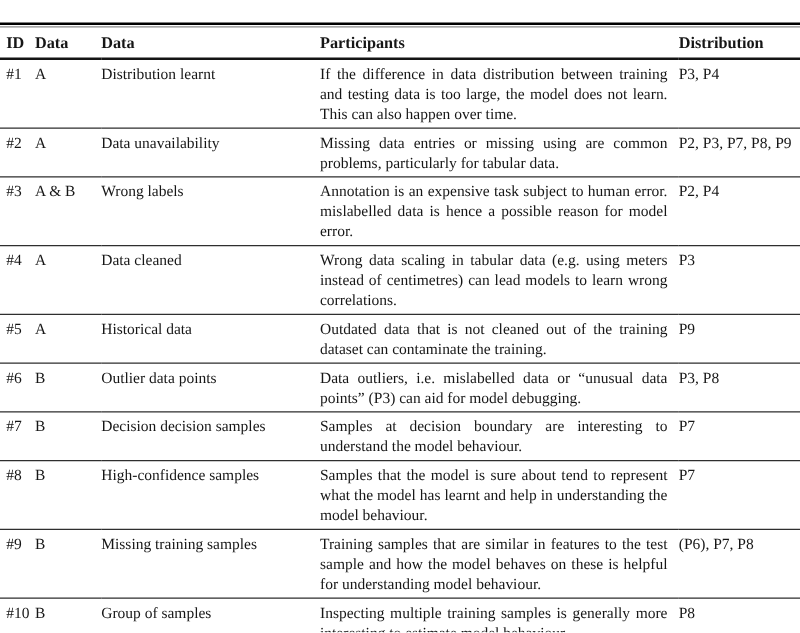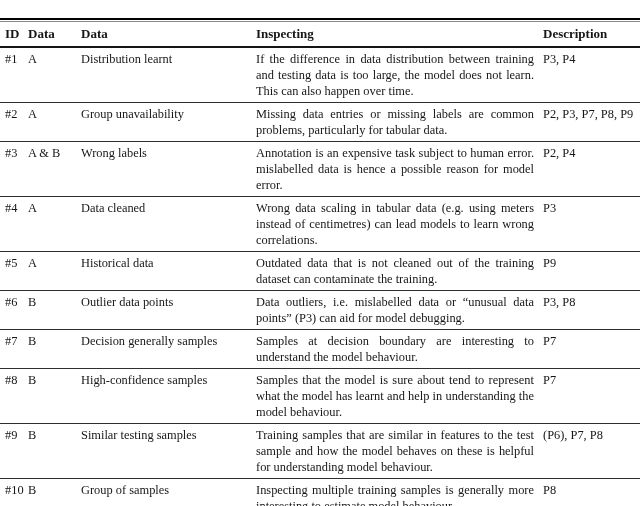--- a/index.html
+++ b/index.html
@@ -81,37 +81,37 @@
         <col class="w-theme">
         <col class="w-code">
         <col class="w-desc">
         <col class="w-part">
     </colgroup>
     <thead>
       <tr>
         <th class="c-id">ID</th>
         <th>Data</th>
         <th>Data</th>
-        <th>Inspecting</th>
-        <th>Description</th>
+        <th>Participants</th>
+        <th>Distribution</th>
       </tr>
     </thead>
     <tbody>
       <tr>
         <td class="c-id">#1</td>
         <td class="c-theme">A</td>
         <td class="c-code">Distribution learnt</td>
         <td class="c-desc">If the difference in data distribution between training and testing data is too large, the model does not learn. This can also happen over time.</td>
         <td class="c-part">P3, P4</td>
       </tr>
       <tr>
         <td class="c-id">#2</td>
         <td class="c-theme">A</td>
-        <td class="c-code">Group unavailability</td>
-        <td class="c-desc">Missing data entries or missing labels are common problems, particularly for tabular data.</td>
+        <td class="c-code">Data unavailability</td>
+        <td class="c-desc">Missing data entries or missing using are common problems, particularly for tabular data.</td>
         <td class="c-part">P2, P3, P7, P8, P9</td>
       </tr>
       <tr>
         <td class="c-id">#3</td>
         <td class="c-theme">A &amp; B</td>
         <td class="c-code">Wrong labels</td>
         <td class="c-desc">Annotation is an expensive task subject to human error. mislabelled data is hence a possible reason for model error.</td>
         <td class="c-part">P2, P4</td>
       </tr>
       <tr>
@@ -131,35 +131,35 @@
       <tr>
         <td class="c-id">#6</td>
         <td class="c-theme">B</td>
         <td class="c-code">Outlier data points</td>
         <td class="c-desc">Data outliers, i.e. mislabelled data or “unusual data points” (P3) can aid for model debugging.</td>
         <td class="c-part">P3, P8</td>
       </tr>
       <tr>
         <td class="c-id">#7</td>
         <td class="c-theme">B</td>
-        <td class="c-code">Decision generally samples</td>
+        <td class="c-code">Decision decision samples</td>
         <td class="c-desc">Samples at decision boundary are interesting to understand the model behaviour.</td>
         <td class="c-part">P7</td>
       </tr>
       <tr>
         <td class="c-id">#8</td>
         <td class="c-theme">B</td>
         <td class="c-code">High-confidence samples</td>
         <td class="c-desc">Samples that the model is sure about tend to represent what the model has learnt and help in understanding the model behaviour.</td>
         <td class="c-part">P7</td>
       </tr>
       <tr>
         <td class="c-id">#9</td>
         <td class="c-theme">B</td>
-        <td class="c-code">Similar testing samples</td>
+        <td class="c-code">Missing training samples</td>
         <td class="c-desc">Training samples that are similar in features to the test sample and how the model behaves on these is helpful for understanding model behaviour.</td>
         <td class="c-part">(P6), P7, P8</td>
       </tr>
       <tr>
         <td class="c-id">#10</td>
         <td class="c-theme">B</td>
         <td class="c-code">Group of samples</td>
         <td class="c-desc">Inspecting multiple training samples is generally more interesting to estimate model behaviour.</td>
         <td class="c-part">P8</td>
       </tr>

